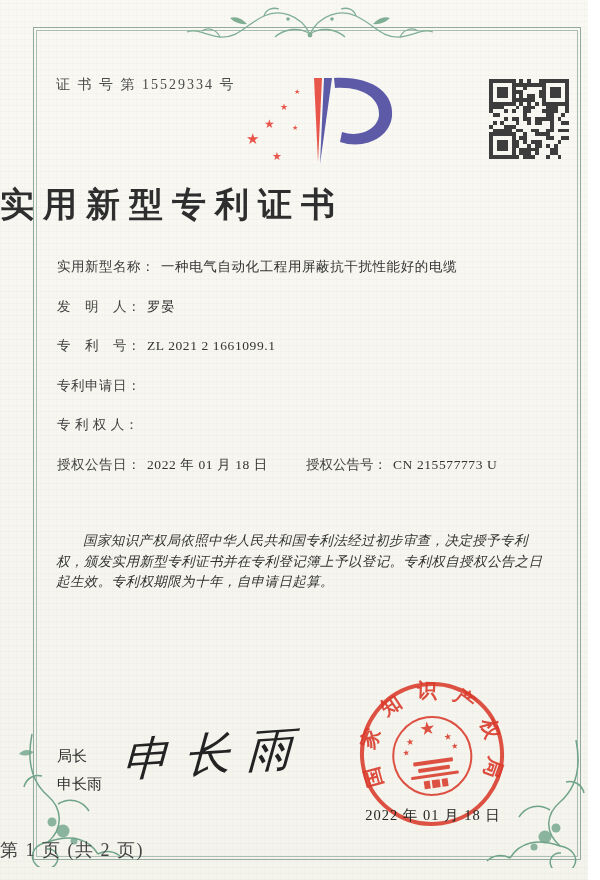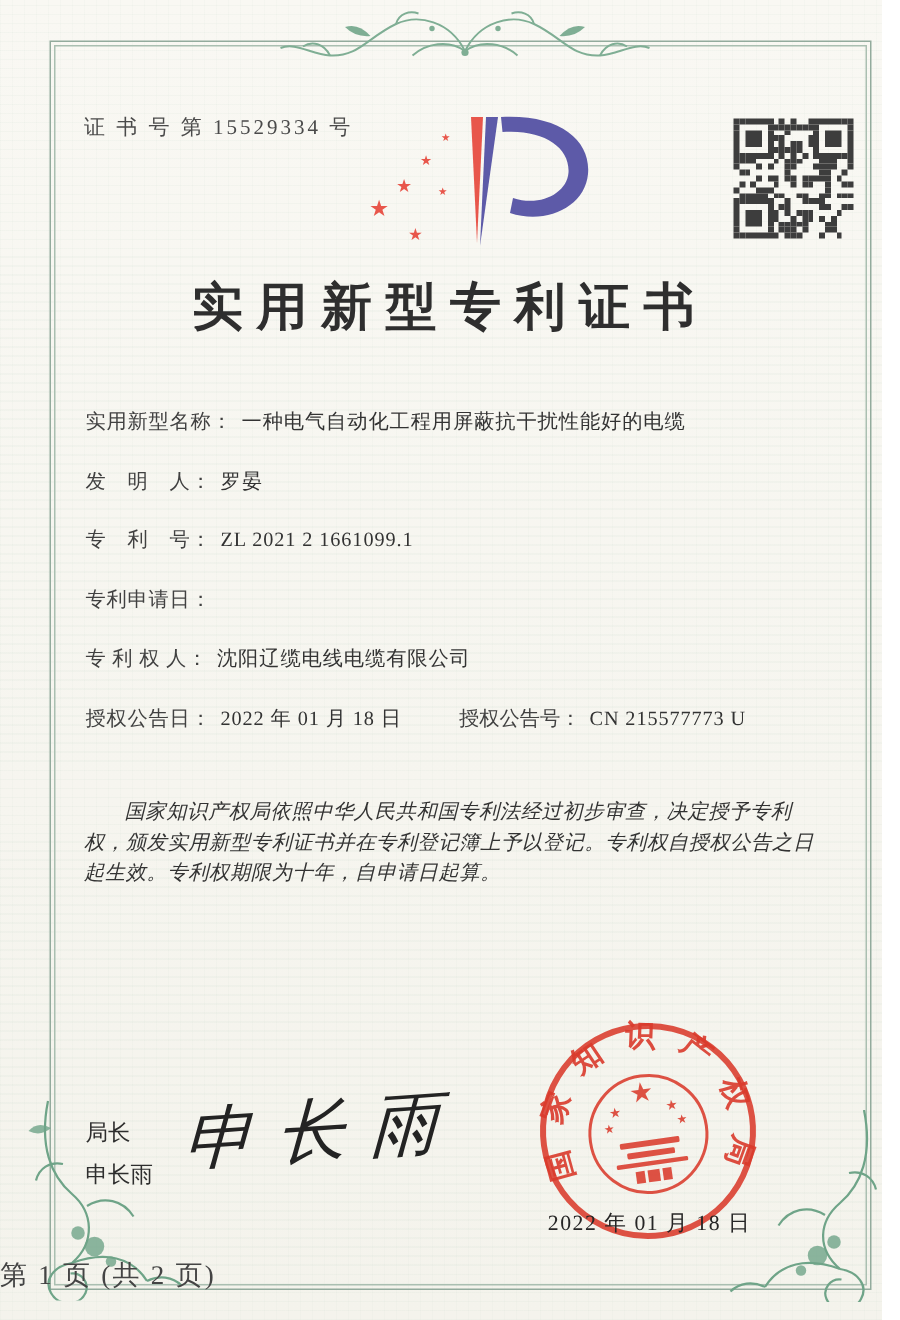--- a/index.html
+++ b/index.html
@@ -19,23 +19,23 @@
     border:1.5px solid #93ab9d;}
   .frame-inner{position:absolute;left:2px;top:2px;right:2px;bottom:2px;
     border:1px solid #aabfb1;}
   .cert-no{position:absolute;left:56px;top:76px;font-size:14px;letter-spacing:2px;color:#4a4a4a;}
   .logo{position:absolute;left:236px;top:74px;width:172px;height:94px;}
   .qr{position:absolute;left:489px;top:79px;width:80px;height:80px;
     display:grid;grid-template-columns:repeat(21,1fr);grid-template-rows:repeat(21,1fr);
     background:transparent;}
   .qr div{background:transparent;}
   .qr div.qm{background:#3d3d3d;}
-  .title{position:absolute;left:0;top:182px;width:600px;text-align:center;
+  .title{position:absolute;left:0;top:182px;width:600px;
     font-size:34px;font-weight:600;letter-spacing:9px;color:#2e2e2e;}
-  .fields{position:absolute;left:57px;top:272px;width:500px;font-size:13.5px;color:#3a3a3a;font-family:Liberation Serif, serif;}
+  .fields{position:absolute;left:57px;top:258px;width:500px;font-size:13.5px;color:#3a3a3a;font-family:Liberation Serif, serif;}
   .row{display:flex;align-items:baseline;height:22px;margin-bottom:17.5px;white-space:nowrap;}
   .row .label{letter-spacing:0.5px;margin-right:6px;color:#414141;}
   .row .value{letter-spacing:0.6px;color:#333;}
   .grant-label{margin-left:38px;margin-right:6px;color:#414141;}
   .body-text{position:absolute;left:56px;top:531px;width:490px;
     font-size:13.5px;line-height:20.5px;color:#333;font-style:italic;letter-spacing:0.4px;}
   .body-text p{margin:0;text-indent:2em;}
   .sig-block{position:absolute;left:57px;top:742px;font-size:15px;color:#2e2e2e;line-height:28px;}
   .sig-script{position:absolute;left:122px;top:722px;width:230px;height:90px;
     font-size:46px;font-style:italic;font-weight:500;color:#232323;
@@ -585,21 +585,20 @@
     </div>
     <div class="row">
       <span class="label">专　利　号：</span>
       <span class="value">ZL 2021 2 1661099.1</span>
     </div>
     <div class="row">
       <span class="label">专利申请日：</span>
     </div>
     <div class="row">
       <span class="label">专 利 权 人：</span>
-      <span class="value">沈阳辽缆电线电缆有限公司</span>
     </div>
     <div class="row">
       <span class="label">授权公告日：</span>
       <span class="value">2022 年 01 月 18 日</span>
       <span class="grant-label">授权公告号：</span>
       <span class="value">CN 215577773 U</span>
     </div>
   </div>
 
   <div class="body-text">

